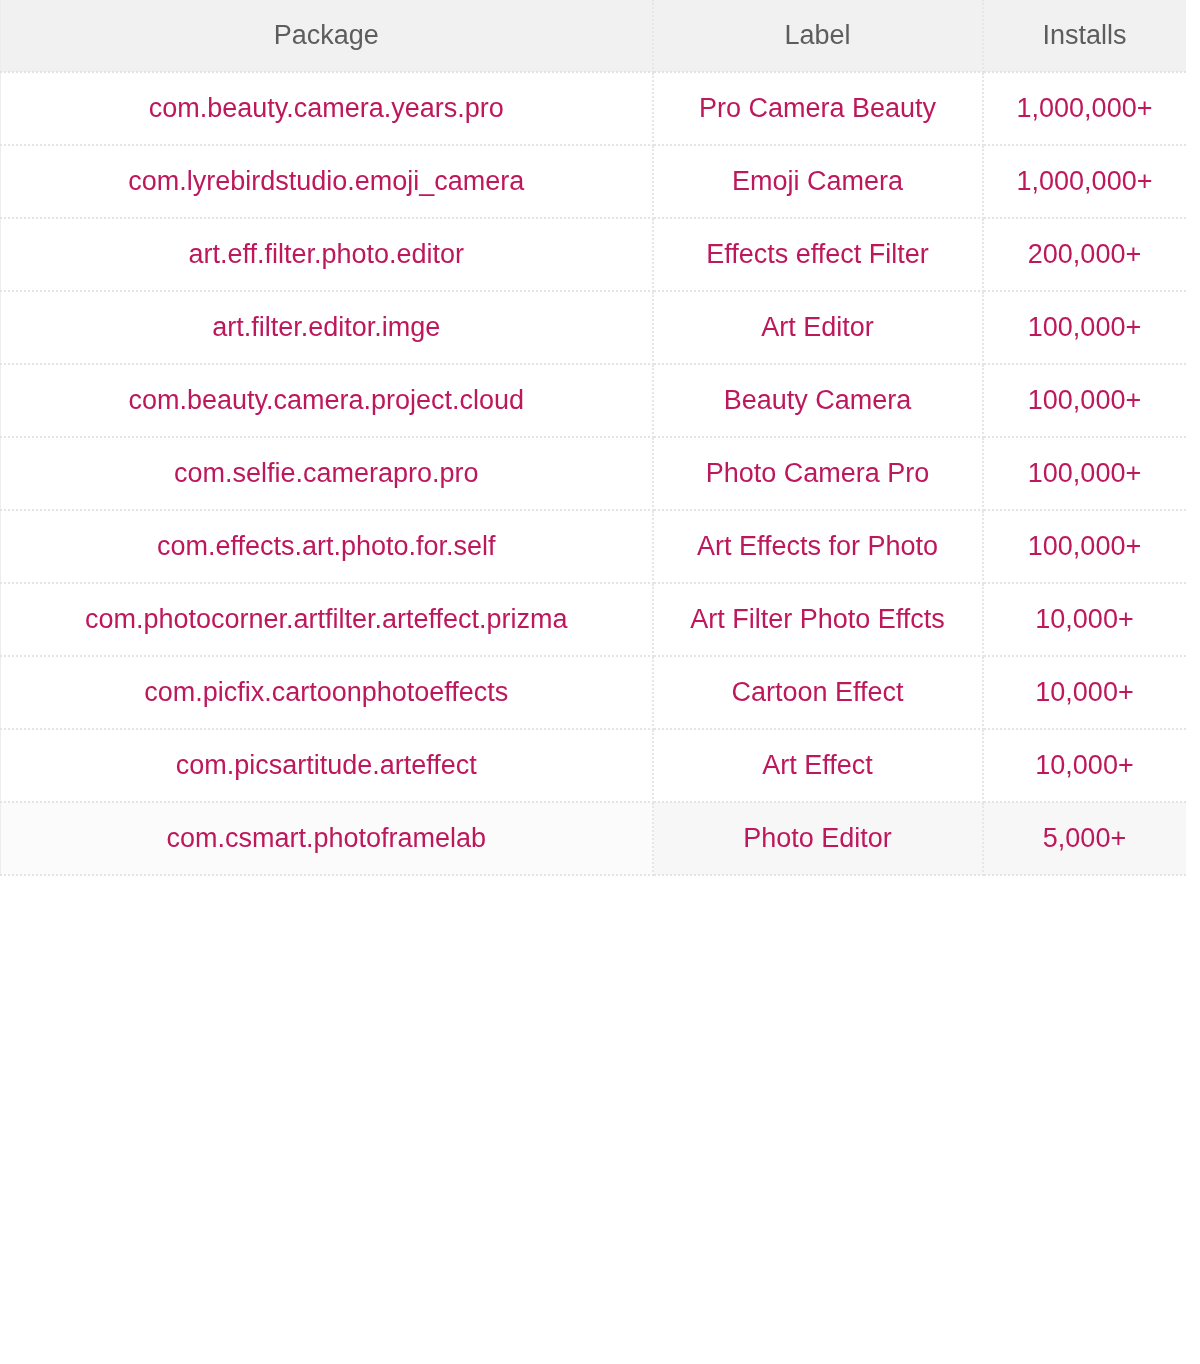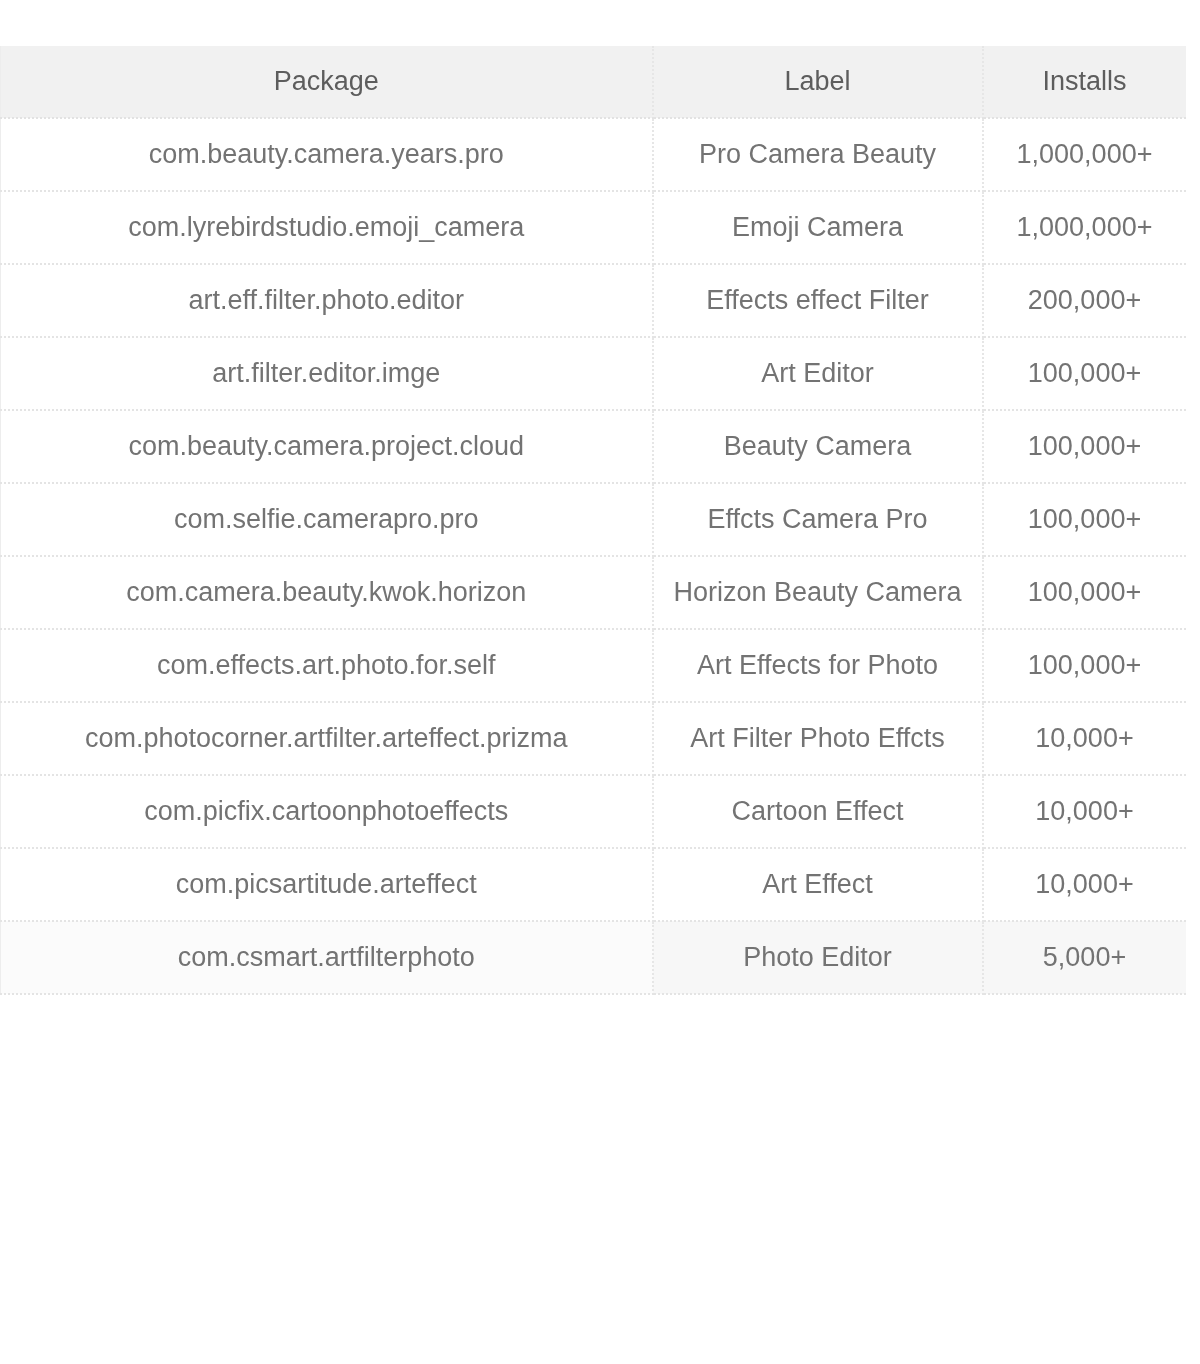--- a/index.html
+++ b/index.html
@@ -13,21 +13,20 @@
     height: 1364px;
     overflow: hidden;
     font-family: "Liberation Sans", sans-serif;
   }
 
   .table-wrap {
     width: 1200px;
     box-sizing: border-box;
     padding-right: 15px;
     background: #ffffff;
-    margin-top: 46px;
   }
 
   table.pkg-table {
     width: 1185px;
     border-collapse: collapse;
     table-layout: fixed;
     background: #ffffff;
   }
 
   col.c-package { width: 652px; }
@@ -46,21 +45,21 @@
     border-right: 2px dotted #e6e6e6;
     padding: 0 6px;
     box-sizing: border-box;
   }
   thead th:last-child { border-right: none; }
   thead th:first-child { border-left: 1px solid #ededed; }
 
   tbody td {
     height: 73px;
     font-size: 27px;
-    color: #737373;
+    color: #be185d;
     text-align: center;
     vertical-align: middle;
     border-bottom: 2px dotted #e4e4e4;
     border-right: 2px dotted #e6e6e6;
     padding: 6px 8px;
     box-sizing: border-box;
     line-height: 1.48;
     background: #ffffff;
     word-break: break-word;
   }
@@ -117,26 +116,21 @@
           <td class="cell-label">Art Editor</td>
           <td class="cell-installs">100,000+</td>
         </tr>
         <tr>
           <td class="cell-package">com.beauty.camera.project.cloud</td>
           <td class="cell-label">Beauty Camera</td>
           <td class="cell-installs">100,000+</td>
         </tr>
         <tr>
           <td class="cell-package">com.selfie.camerapro.pro</td>
-          <td class="cell-label">Effcts Camera Pro</td>
-          <td class="cell-installs">100,000+</td>
-        </tr>
-        <tr>
-          <td class="cell-package">com.camera.beauty.kwok.horizon</td>
-          <td class="cell-label">Horizon Beauty Camera</td>
+          <td class="cell-label">Photo Camera Pro</td>
           <td class="cell-installs">100,000+</td>
         </tr>
         <tr>
           <td class="cell-package">com.effects.art.photo.for.self</td>
           <td class="cell-label">Art Effects for Photo</td>
           <td class="cell-installs">100,000+</td>
         </tr>
         <tr>
           <td class="cell-package">com.photocorner.artfilter.arteffect.prizma</td>
           <td class="cell-label">Art Filter Photo Effcts</td>
@@ -146,19 +140,19 @@
           <td class="cell-package">com.picfix.cartoonphotoeffects</td>
           <td class="cell-label">Cartoon Effect</td>
           <td class="cell-installs">10,000+</td>
         </tr>
         <tr>
           <td class="cell-package">com.picsartitude.arteffect</td>
           <td class="cell-label">Art Effect</td>
           <td class="cell-installs">10,000+</td>
         </tr>
         <tr>
-          <td class="cell-package">com.csmart.artfilterphoto</td>
+          <td class="cell-package">com.csmart.photoframelab</td>
           <td class="cell-label">Photo Editor</td>
           <td class="cell-installs">5,000+</td>
         </tr>
       </tbody>
   </table>
 </div>
 
 </body></html>

